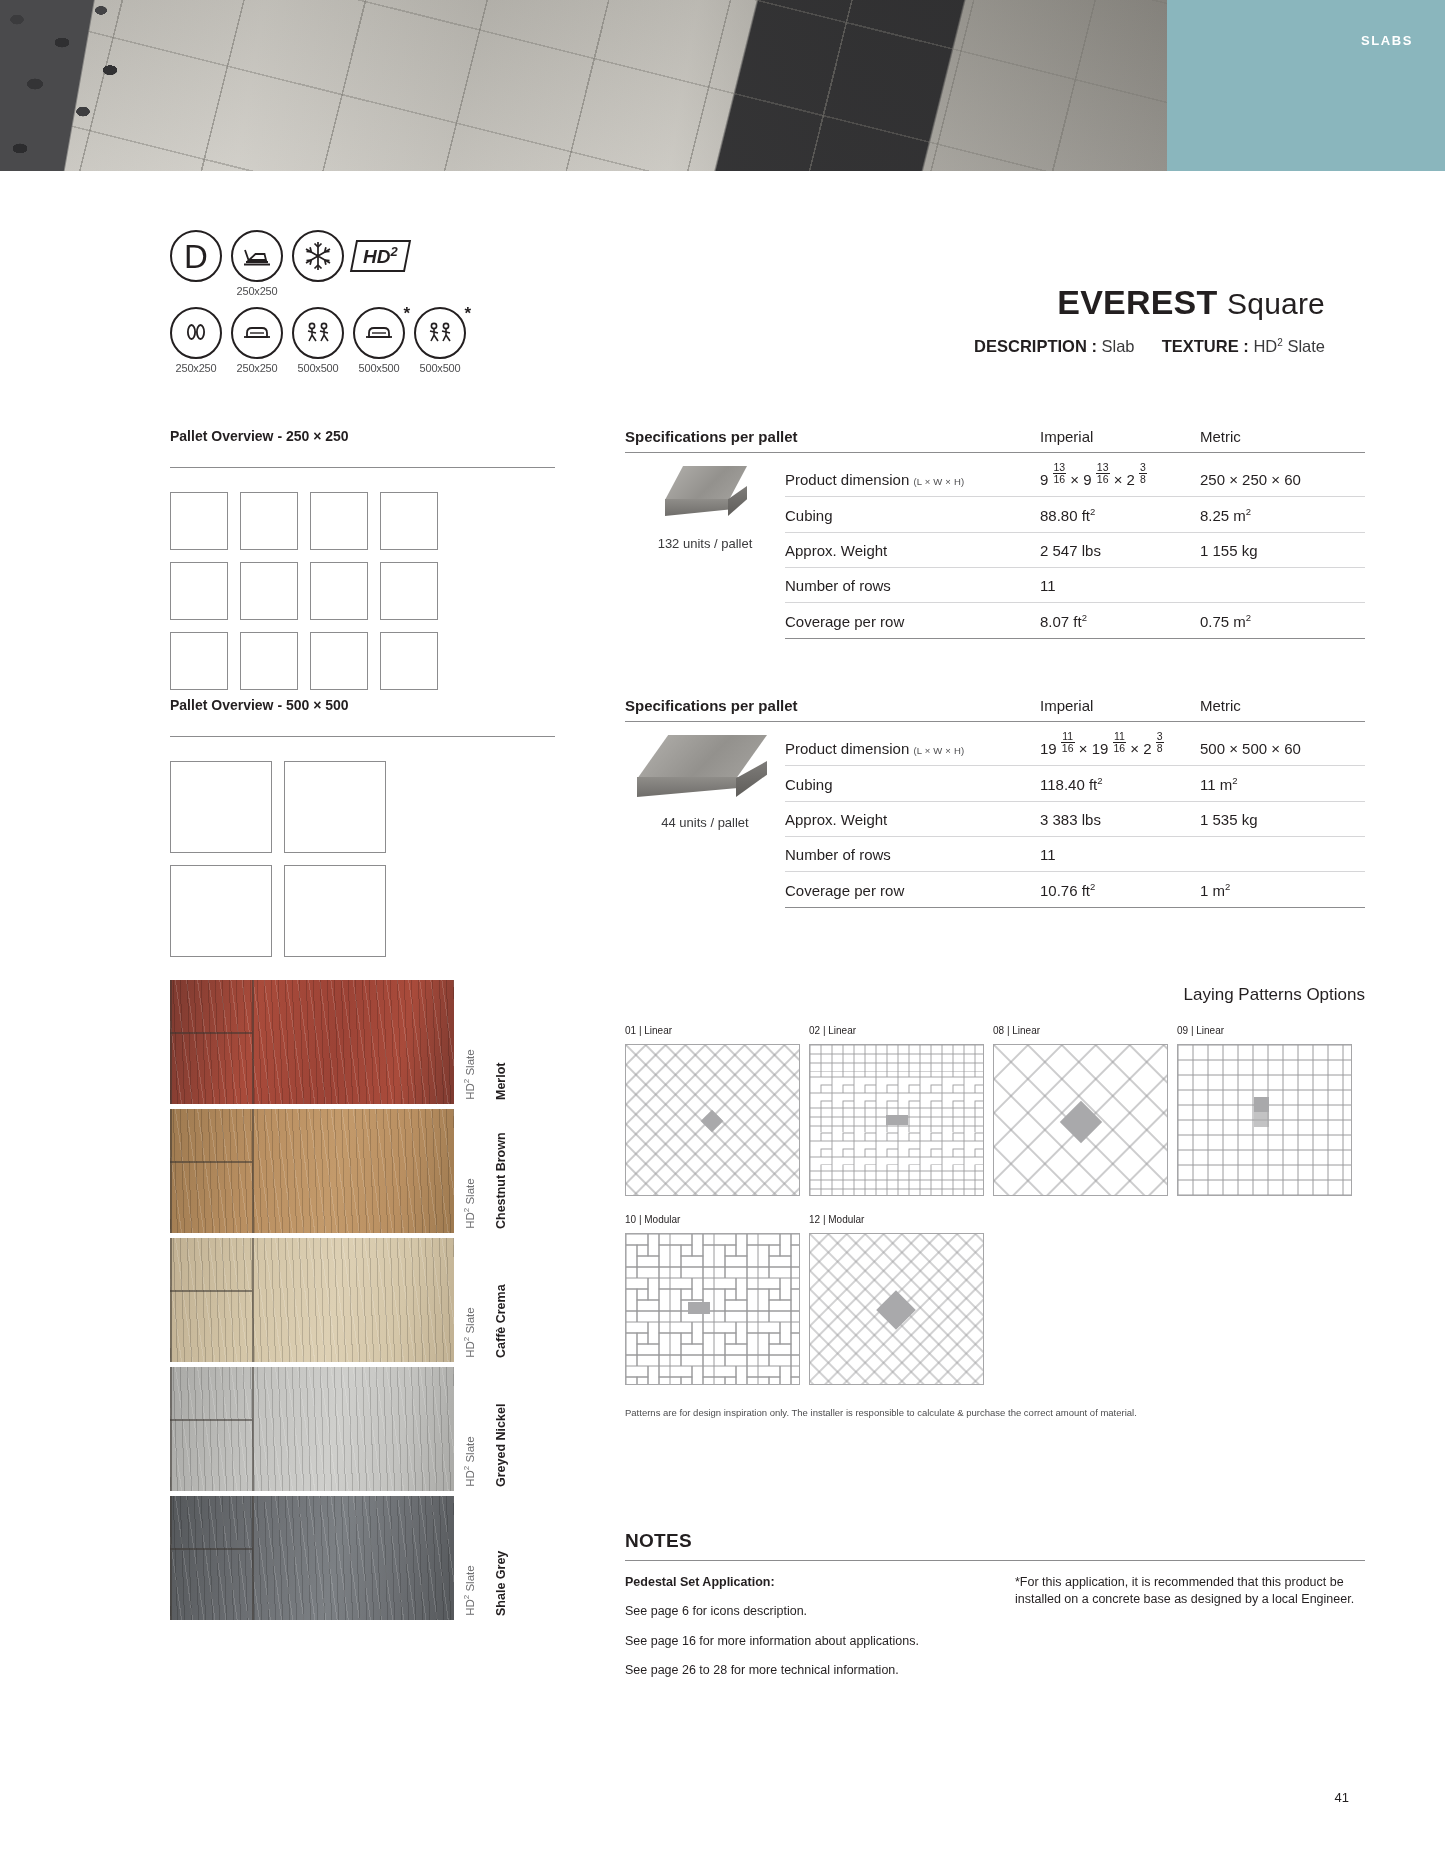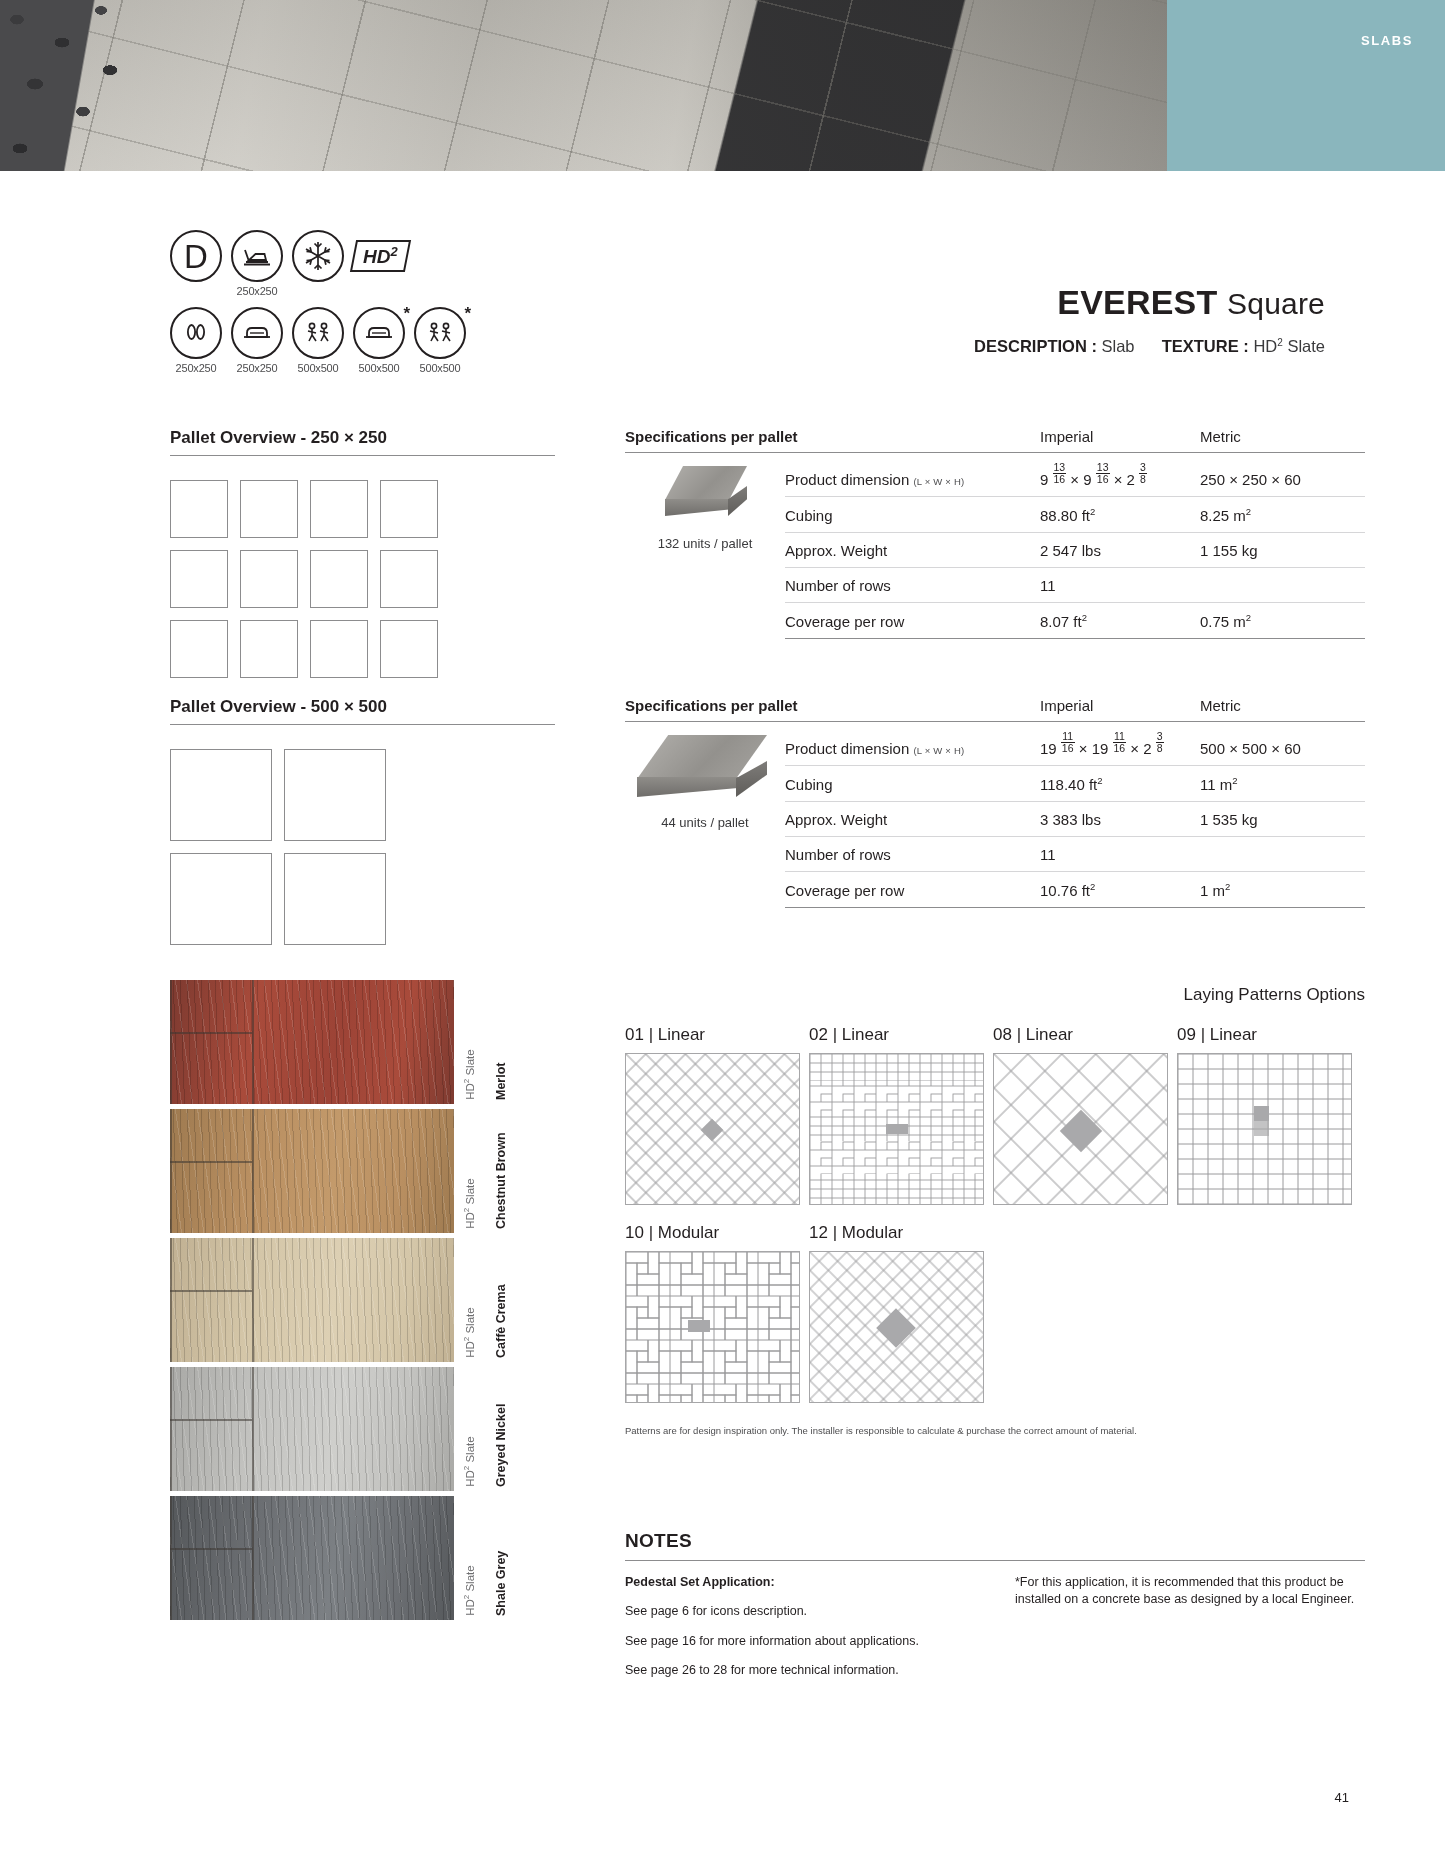--- a/index.html
+++ b/index.html
@@ -91,21 +91,21 @@
   .prod-title { font-size: 34px; letter-spacing: .2px; }
   .prod-title b { font-weight: bold; }
   .prod-title span { font-weight: normal; font-size: 30px; }
   .prod-sub { margin-top: 14px; font-size: 16.5px; }
   .prod-sub b { font-weight: bold; }
   .prod-sub .val { font-weight: normal; color: #3a3a3c; }
   .prod-sub .gap { display: inline-block; width: 18px; }
   .prod-sub sup { font-size: 10px; }
 
   
-  .sec-head { font-size: 17px; font-weight: bold; padding-bottom: 7px; border-bottom: 1.5px solid #8c8c8e; }
+  .sec-head { font-size: 14px; font-weight: bold; padding-bottom: 23px; border-bottom: 1.5px solid #8c8c8e; }
 
   
   .pallet-1 { position: absolute; left: 170px; top: 428px; width: 385px; }
   .pallet-2 { position: absolute; left: 170px; top: 697px; width: 385px; }
   .pal-grid-250 { margin-top: 24px; display: grid; grid-template-columns: repeat(4, 58px); gap: 12px 12px; }
   .pal-cell { border: 1.2px solid #8c8c8e; background: #fff; }
   .pal-grid-250 .pal-cell { height: 58px; }
   .pal-grid-500 { margin-top: 24px; display: grid; grid-template-columns: repeat(2, 102px); gap: 12px 12px; }
   .pal-grid-500 .pal-cell { height: 92px; }
 
@@ -147,21 +147,21 @@
             white-space: nowrap; font-size: 11.5px; }
   .vlabel.tex-name { left: 14px; color: #6d6d6f; }
   .vlabel.col-name { left: 46px; color: #231f20; font-weight: bold; font-size: 12.5px; }
   .vlabel sup { font-size: 8px; }
 
   
   .patterns { position: absolute; left: 625px; top: 985px; width: 740px; }
   .patterns-title { font-size: 17px; text-align: right; }
   .pat-grid { display: grid; grid-template-columns: repeat(4, 183px); gap: 0 1px; margin-top: 20px; }
   .pat-grid.two { grid-template-columns: repeat(4, 183px); margin-top: 18px; }
-  .pat-label { font-size: 17px; margin-bottom: 8px; color: #231f20; }
+  .pat-label { font-size: 10px; margin-bottom: 8px; color: #231f20; }
   .pat-box { width: 175px; height: 152px; border: 1px solid #a6a6a8; position: relative; overflow: hidden; background: #fff; }
   .pat-box .hi { position: absolute; background: #a9a9ab; }
   .pat-note { margin-top: 22px; font-size: 9.5px; color: #4d4d4f; }
 
   
   .notes { position: absolute; left: 625px; top: 1530px; width: 740px; }
   .notes-h { font-size: 19px; font-weight: bold; letter-spacing: .3px; }
   .notes-rule { margin-top: 8px; border-top: 1.5px solid #8c8c8e; }
   .notes-cols { display: flex; gap: 40px; margin-top: 13px; }
   .notes-col { flex: 1; font-size: 12.5px; line-height: 1.38; color: #231f20; }

